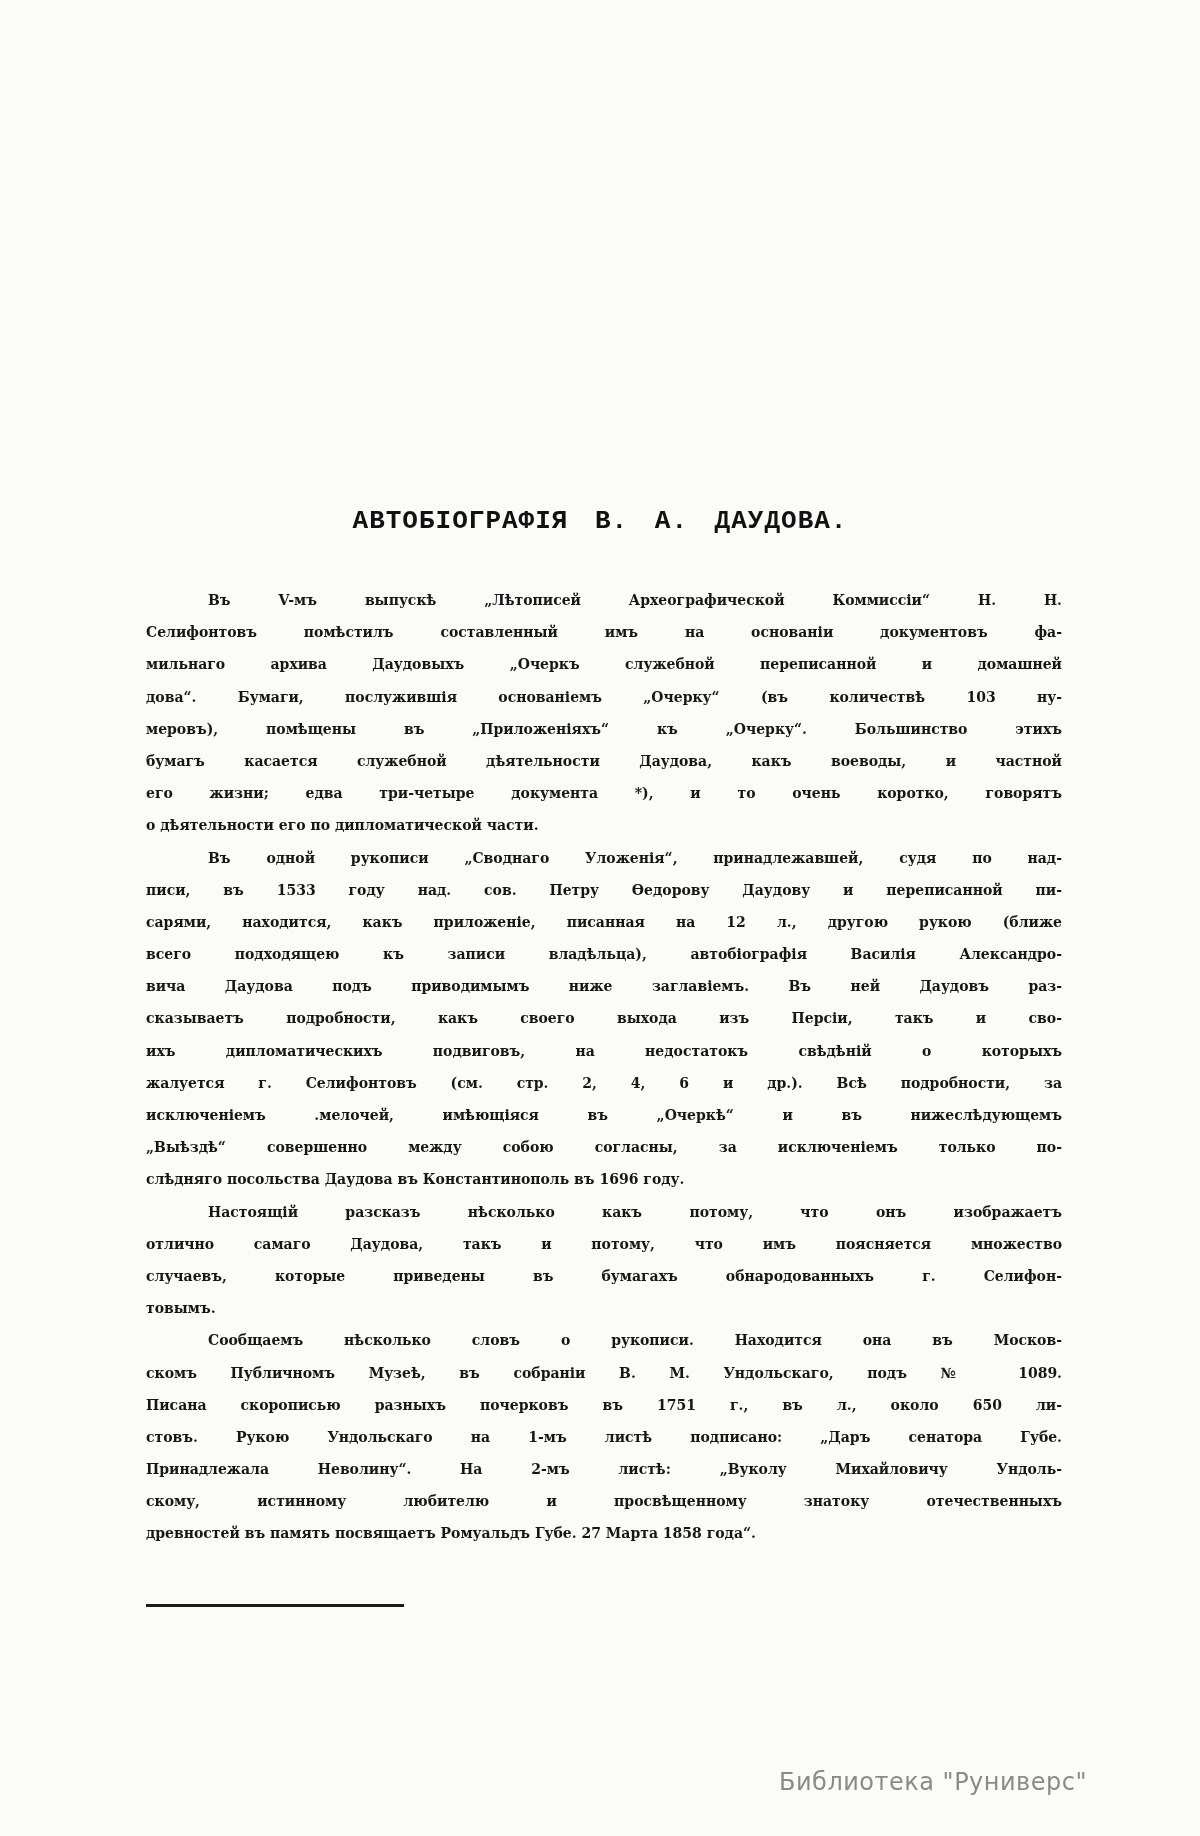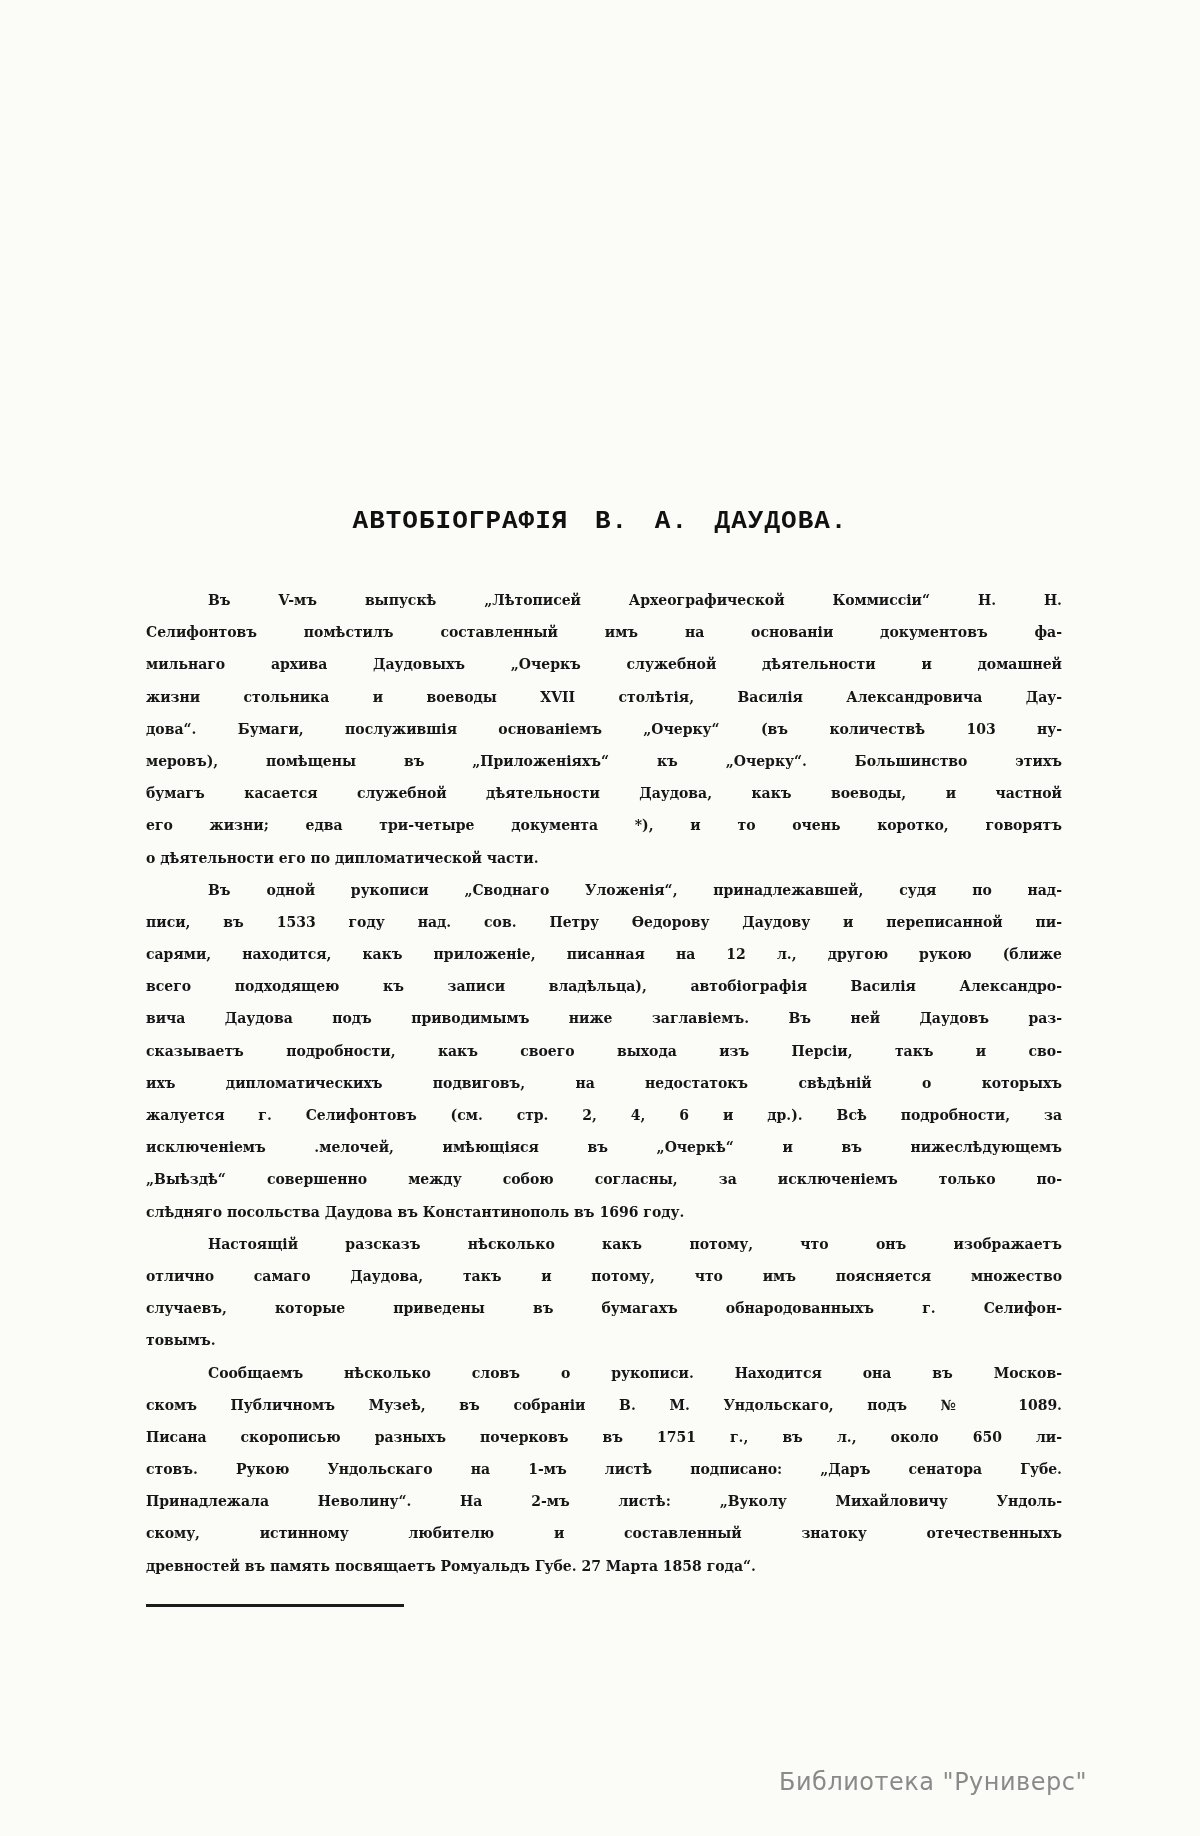--- a/index.html
+++ b/index.html
@@ -78,22 +78,21 @@
 </style>
 </head>
 <body>
 
 <div class="page">
   <div class="title">АВТОБІОГРАФІЯ В. А. ДАУДОВА.</div>
   <div class="body-text">
       <div class="para">
         <div class="jline first">Въ V-мъ выпускѣ „Лѣтописей Археографической Коммиссіи“ Н. Н.</div>
         <div class="jline">Селифонтовъ помѣстилъ составленный имъ на основаніи документовъ фа-</div>
-        <div class="jline">мильнаго архива Даудовыхъ „Очеркъ служебной дѣятельности и домашней</div>
-        <div class="jline">жизни стольника и воеводы XVII столѣтія, Василія Александровича Дау-</div>
+        <div class="jline">мильнаго архива Даудовыхъ „Очеркъ служебной переписанной и домашней</div>
         <div class="jline">дова“. Бумаги, послужившія основаніемъ „Очерку“ (въ количествѣ 103 ну-</div>
         <div class="jline">меровъ), помѣщены въ „Приложеніяхъ“ къ „Очерку“. Большинство этихъ</div>
         <div class="jline">бумагъ касается служебной дѣятельности Даудова, какъ воеводы, и частной</div>
         <div class="jline">его жизни; едва три-четыре документа *), и то очень коротко, говорятъ</div>
         <div class="jline last">о дѣятельности его по дипломатической части.</div>
       </div>
       <div class="para">
         <div class="jline first">Въ одной рукописи „Своднаго Уложенія“, принадлежавшей, судя по над-</div>
         <div class="jline">писи, въ 1533 году над. сов. Петру Ѳедорову Даудову и переписанной пи-</div>
         <div class="jline">сарями, находится, какъ приложеніе, писанная на 12 л., другою рукою (ближе</div>
@@ -111,19 +110,19 @@
         <div class="jline">отлично самаго Даудова, такъ и потому, что имъ поясняется множество</div>
         <div class="jline">случаевъ, которые приведены въ бумагахъ обнародованныхъ г. Селифон-</div>
         <div class="jline last">товымъ.</div>
       </div>
       <div class="para">
         <div class="jline first">Сообщаемъ нѣсколько словъ о рукописи. Находится она въ Москов-</div>
         <div class="jline">скомъ Публичномъ Музеѣ, въ собраніи В. М. Ундольскаго, подъ № 1089.</div>
         <div class="jline">Писана скорописью разныхъ почерковъ въ 1751 г., въ л., около 650 ли-</div>
         <div class="jline">стовъ. Рукою Ундольскаго на 1-мъ листѣ подписано: „Даръ сенатора Губе.</div>
         <div class="jline">Принадлежала Неволину“. На 2-мъ листѣ: „Вуколу Михайловичу Ундоль-</div>
-        <div class="jline">скому, истинному любителю и составленный знатоку отечественныхъ</div>
+        <div class="jline">скому, истинному любителю и просвѣщенному знатоку отечественныхъ</div>
         <div class="jline last">древностей въ память посвящаетъ Ромуальдъ Губе. 27 Марта 1858 года“.</div>
       </div>
     </div>
   <div class="footnote-rule"></div>
   <div class="watermark">Библиотека "Руниверс"</div>
 </div>
 
 </body></html>

